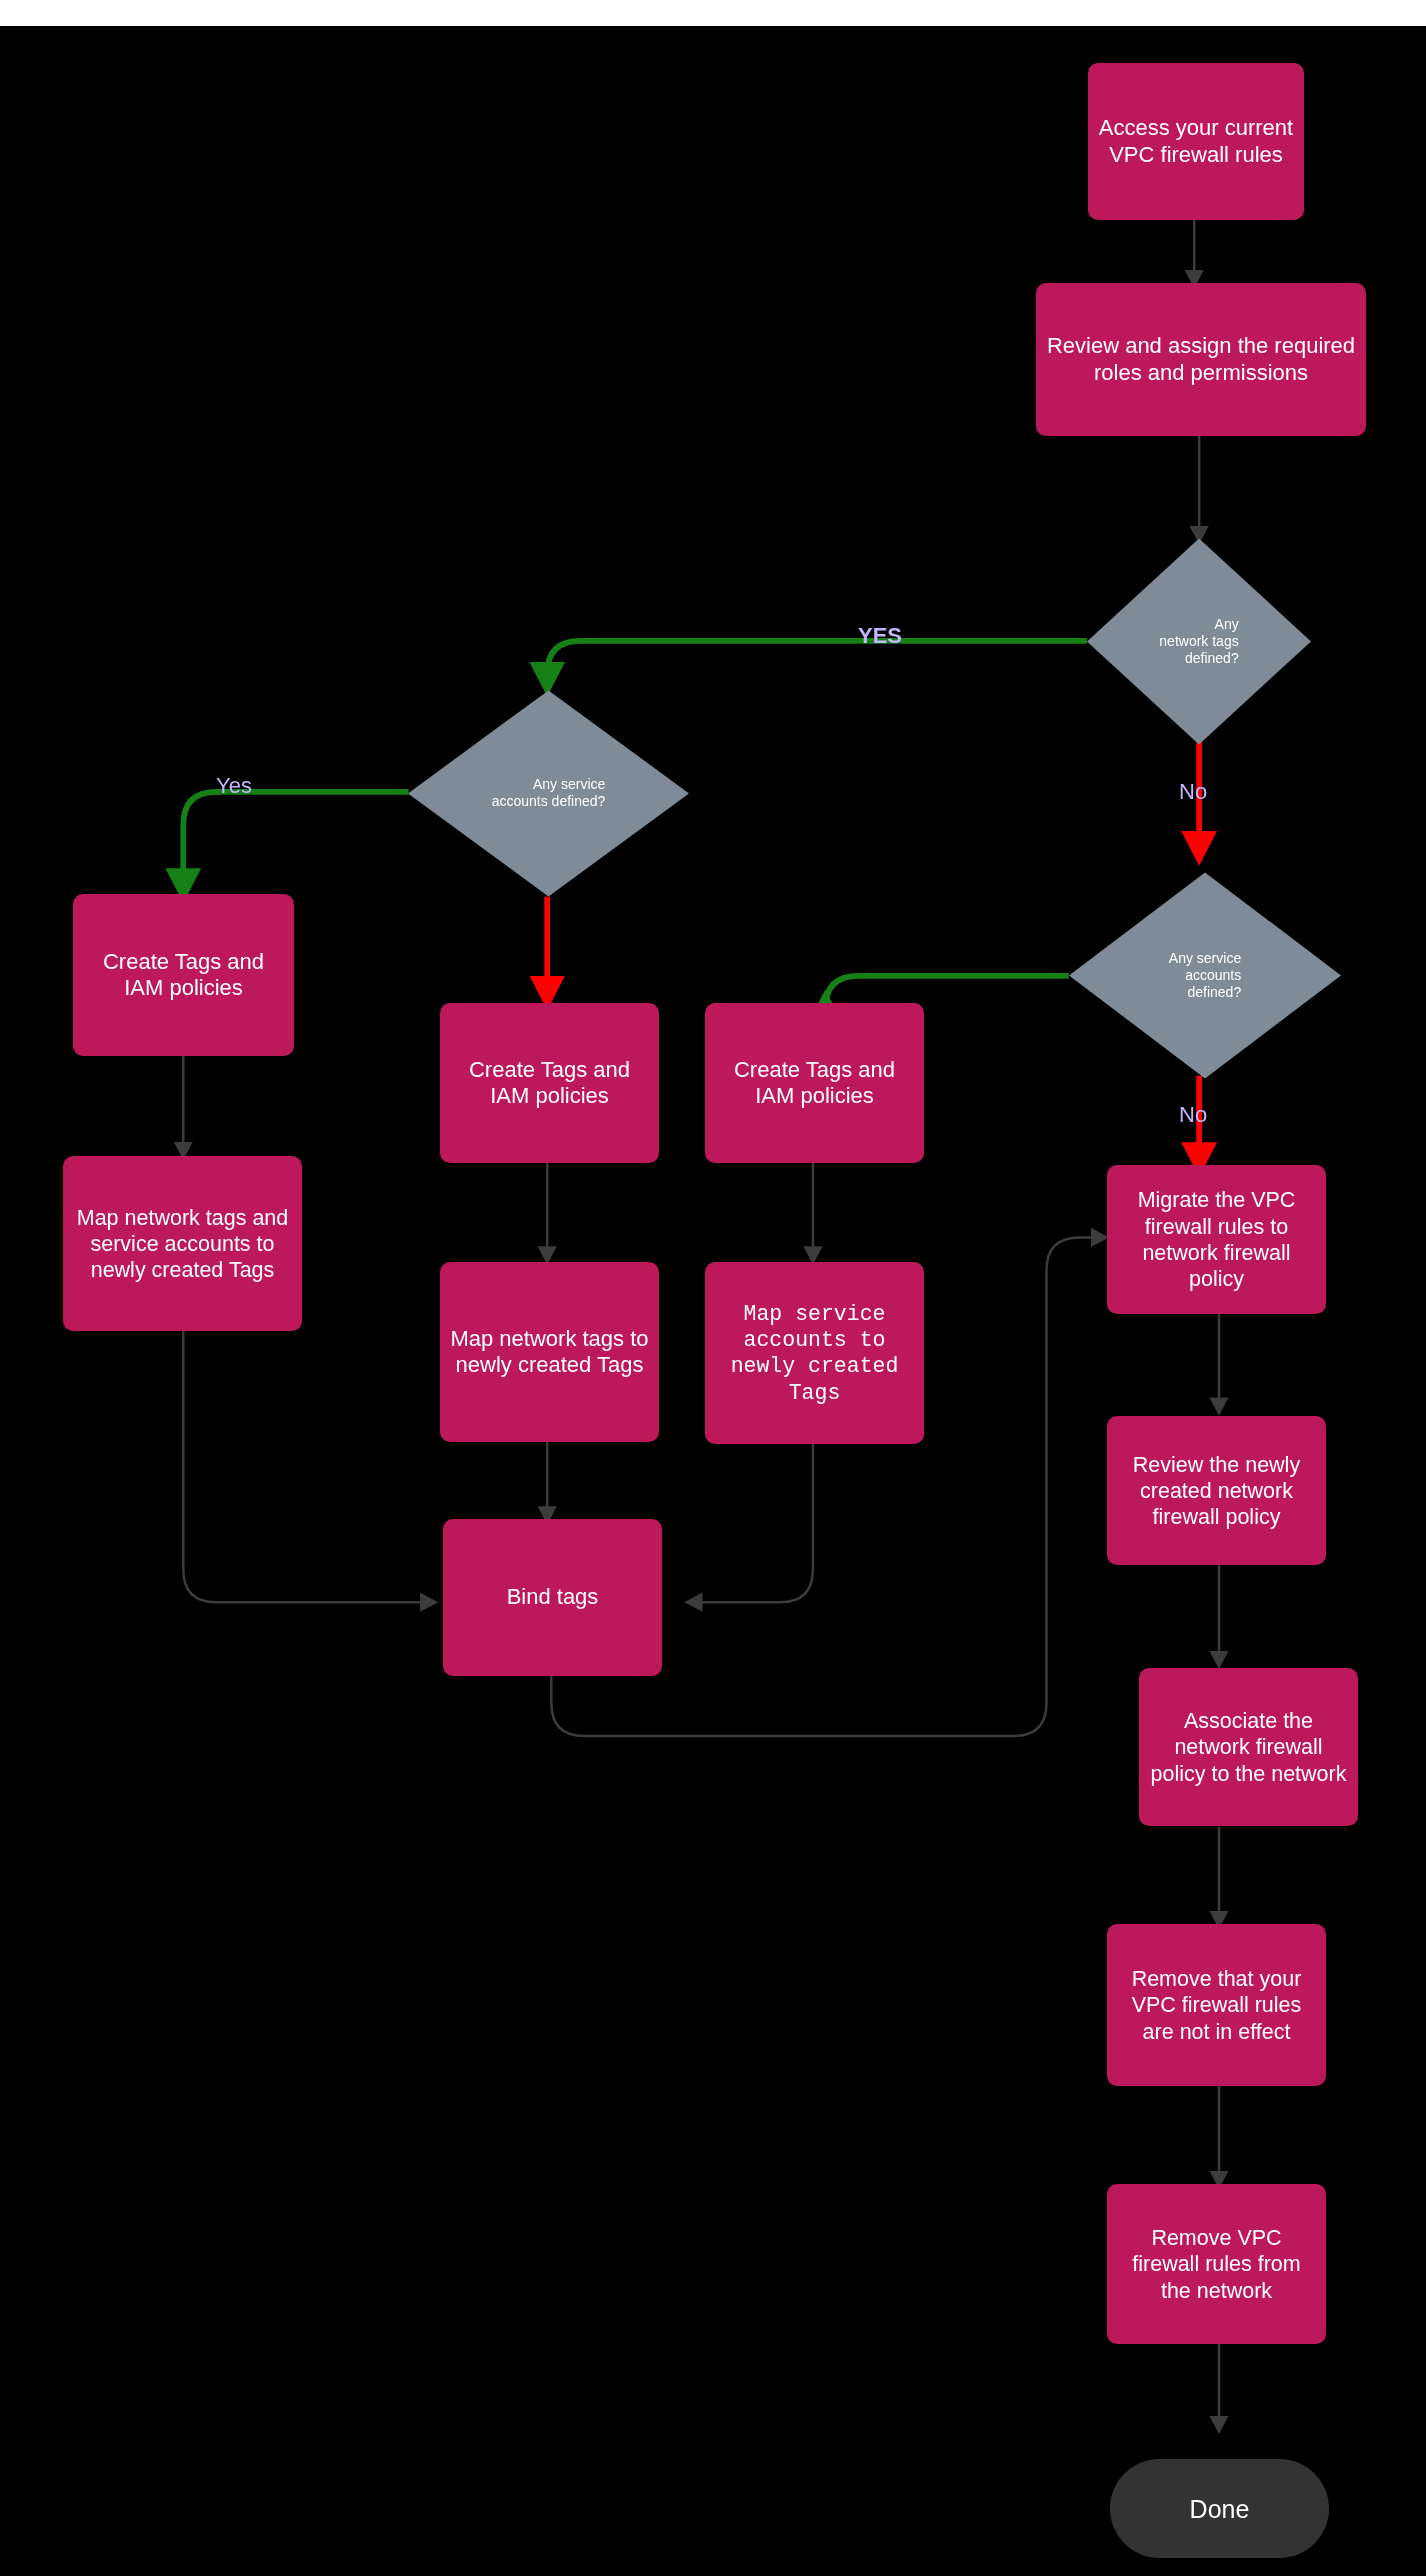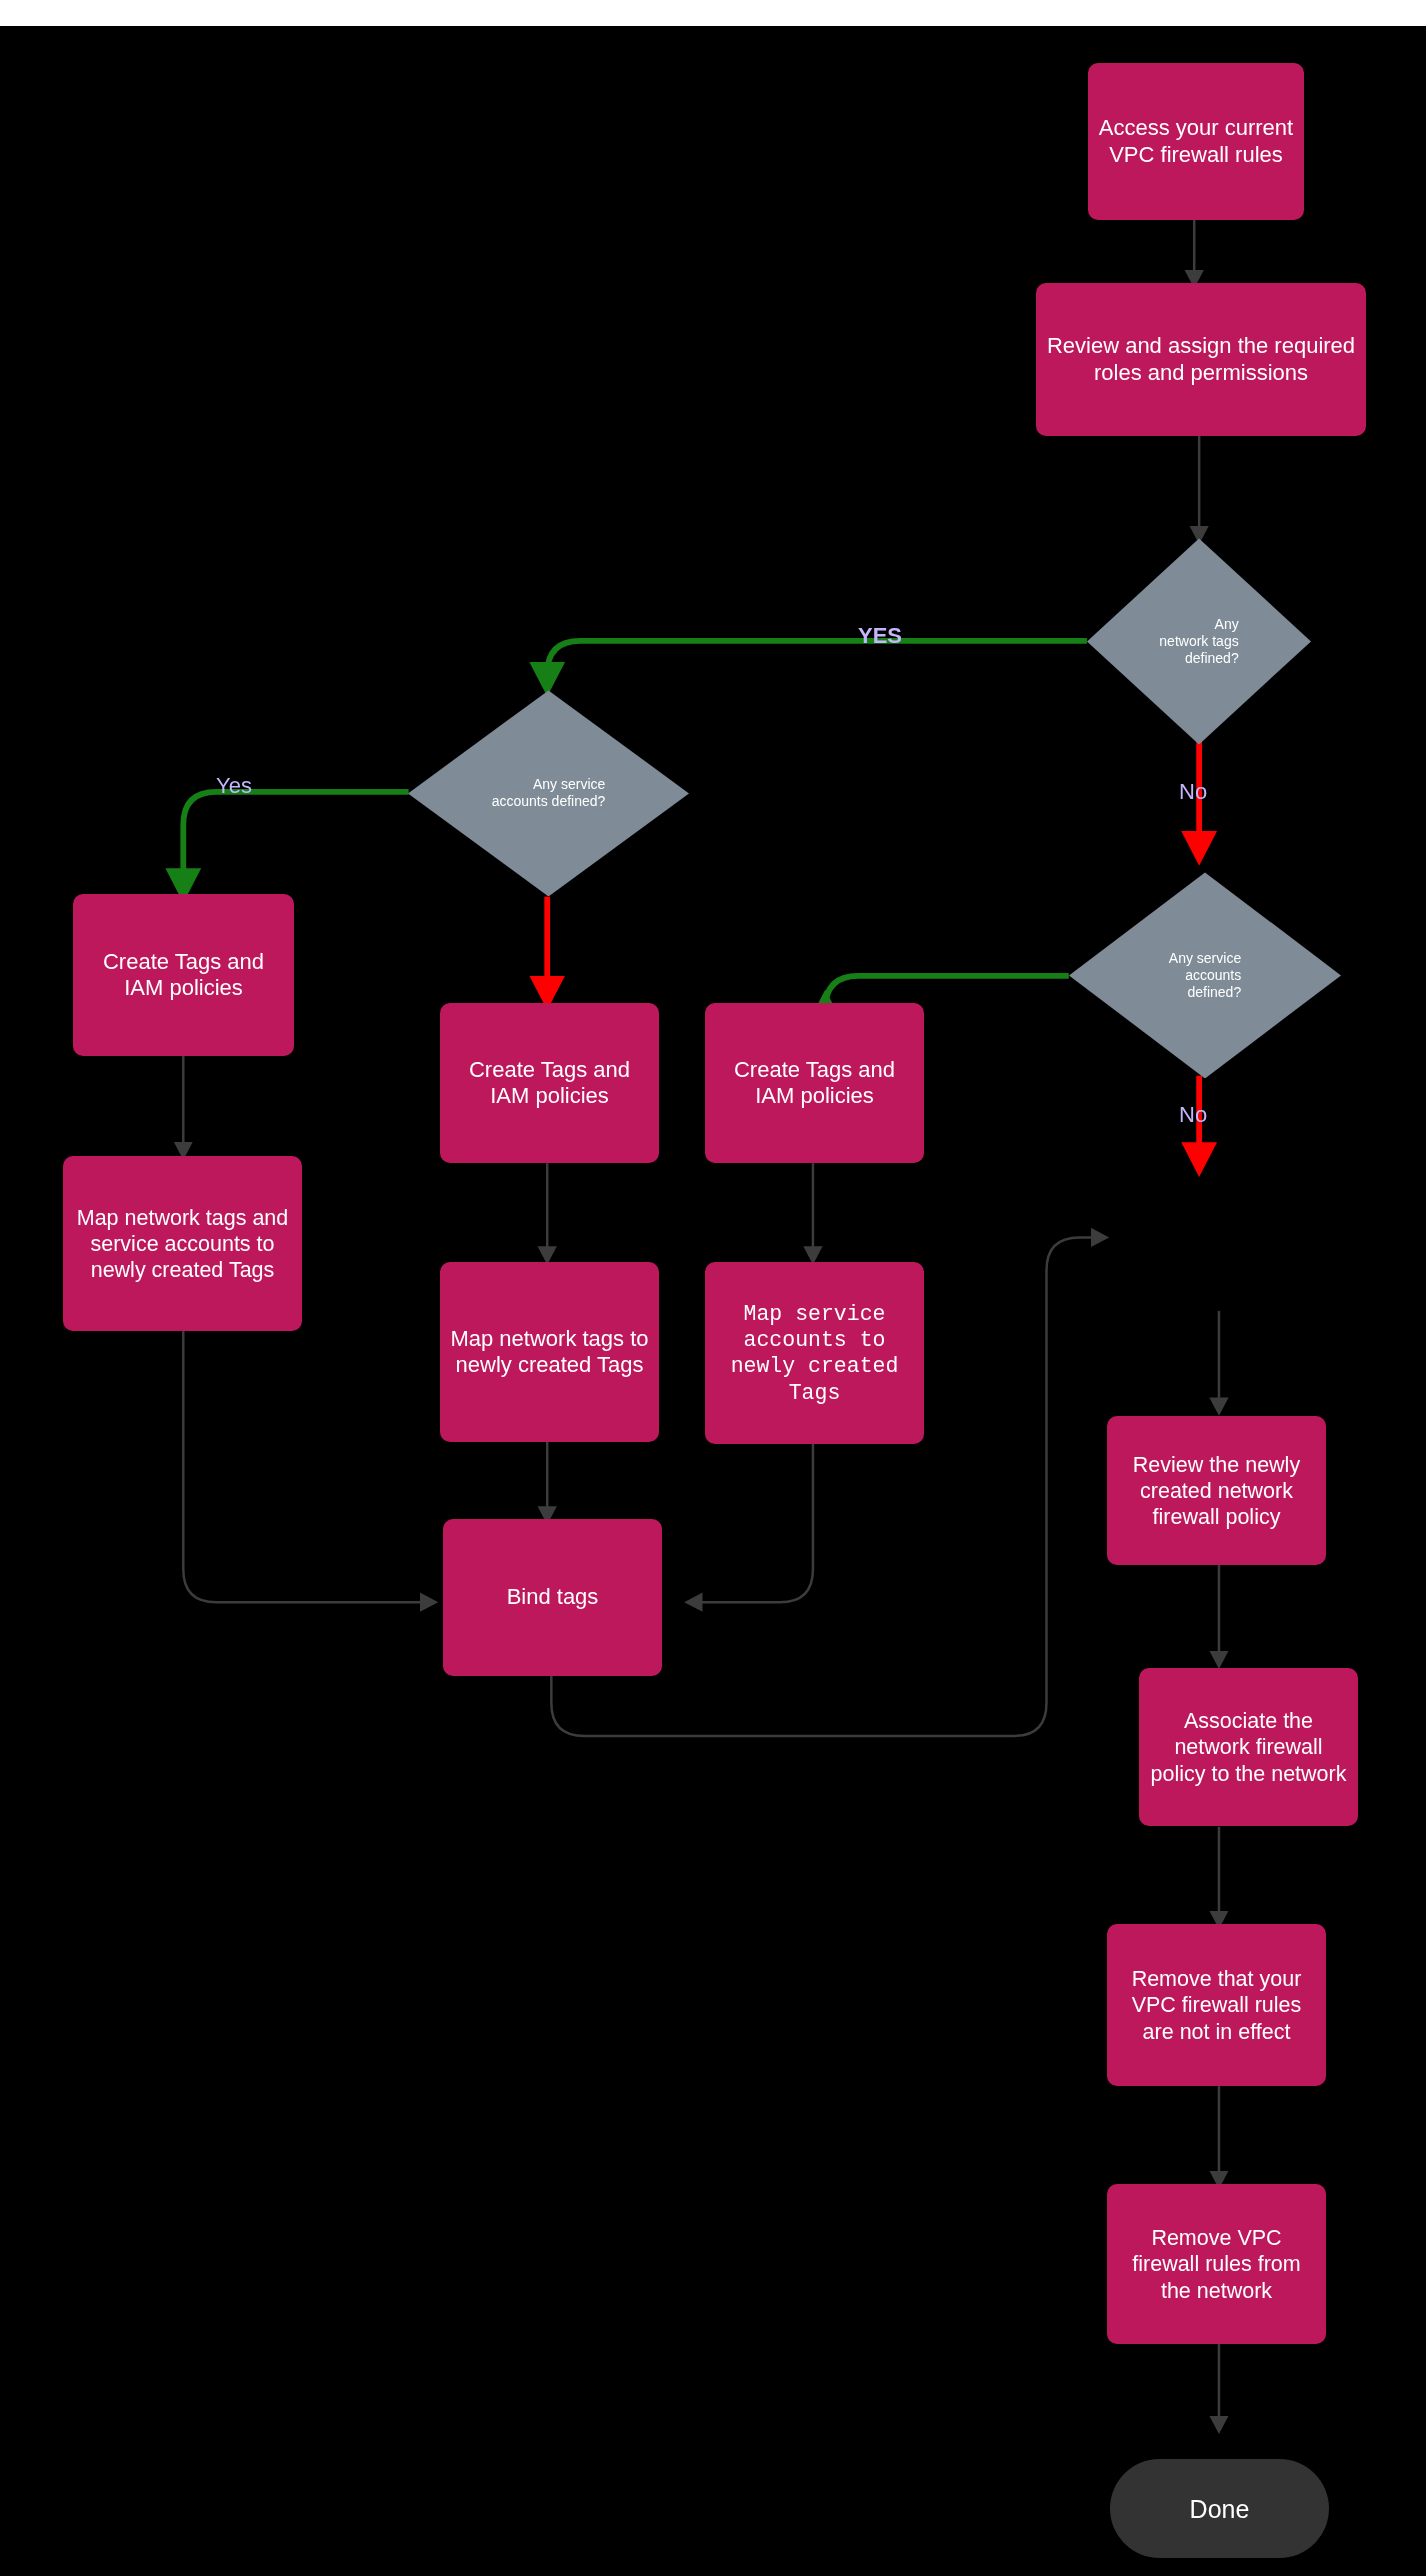--- a/index.html
+++ b/index.html
@@ -149,20 +149,21 @@
     <div class="node proc" style="left:705px;top:977px;width:219px;height:160px;">Create Tags and IAM policies</div>
 
     <div class="node proc small" style="left:63px;top:1130px;width:239px;height:175px;">Map network tags and service accounts to newly created Tags</div>
 
     <div class="node proc" style="left:440px;top:1236px;width:219px;height:180px;">Map network tags to newly created Tags</div>
 
     <div class="node proc small" style="left:705px;top:1236px;width:219px;height:182px;font-family:Liberation Mono, monospace;">Map service accounts  to newly created Tags</div>
 
     <div class="node proc" style="left:443px;top:1493px;width:219px;height:157px;">Bind tags</div>
 
+    <div class="node proc small" style="left:1107px;top:1139px;width:219px;height:149px;">Migrate the VPC firewall rules to network firewall policy</div>
 
     <div class="node proc small" style="left:1107px;top:1390px;width:219px;height:149px;">Review the newly created network firewall policy</div>
 
     <div class="node proc small" style="left:1107px;top:1642px;width:219px;height:158px;margin-left:32px;">Associate the network firewall policy to the network</div>
 
     <div class="node proc small" style="left:1107px;top:1898px;width:219px;height:162px;">Remove that your VPC firewall rules are not in effect</div>
 
     <div class="node proc small" style="left:1107px;top:2158px;width:219px;height:160px;">Remove  VPC firewall rules from the network</div>
 
     <div class="node terminal" style="left:1110px;top:2405px;width:219px;height:99px;margin-top:28px;">Done</div>

